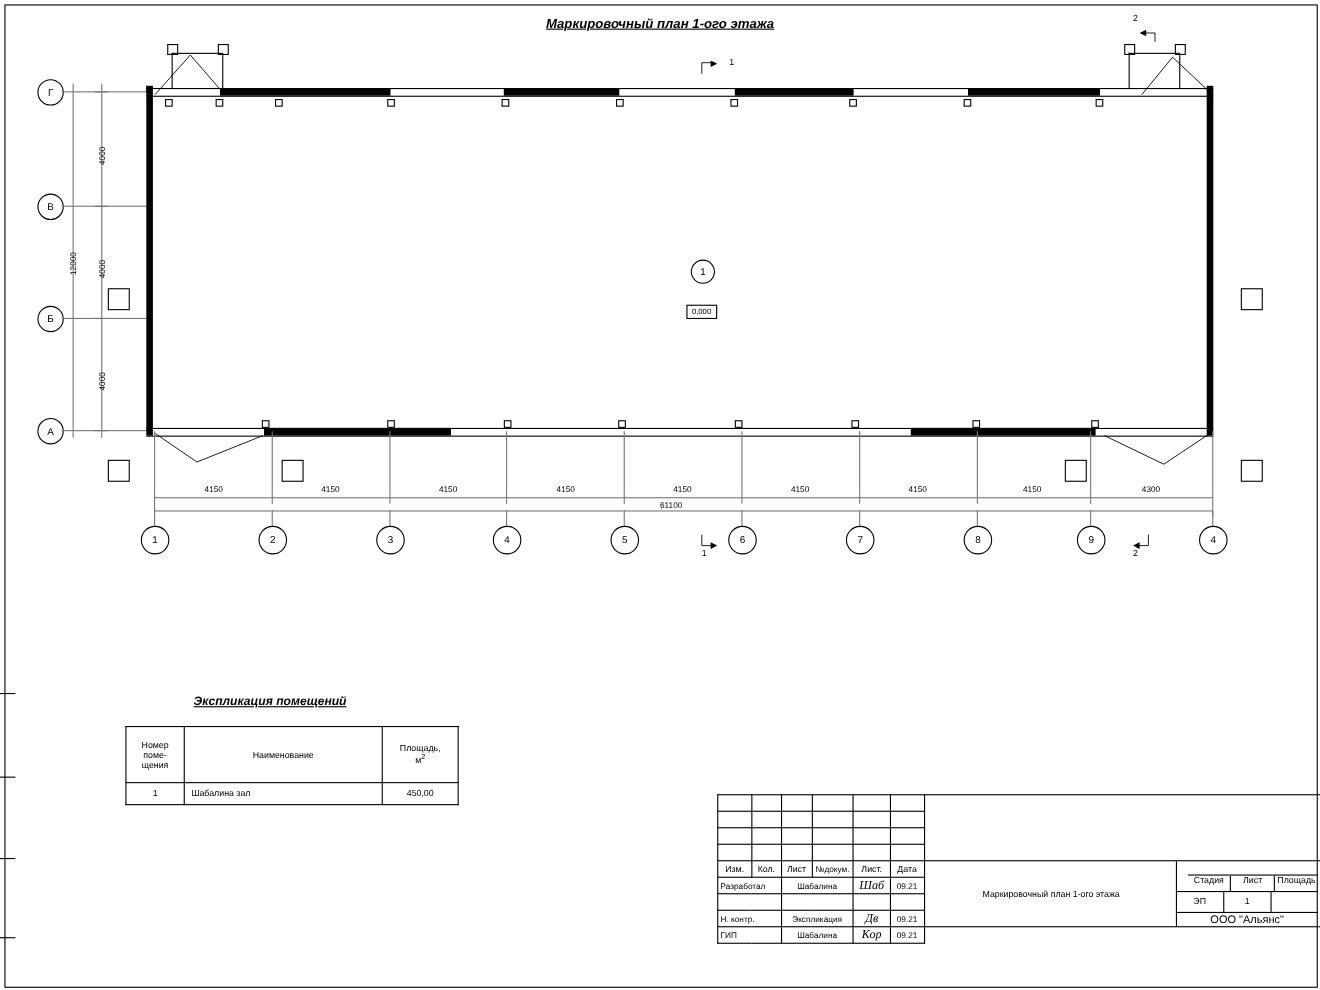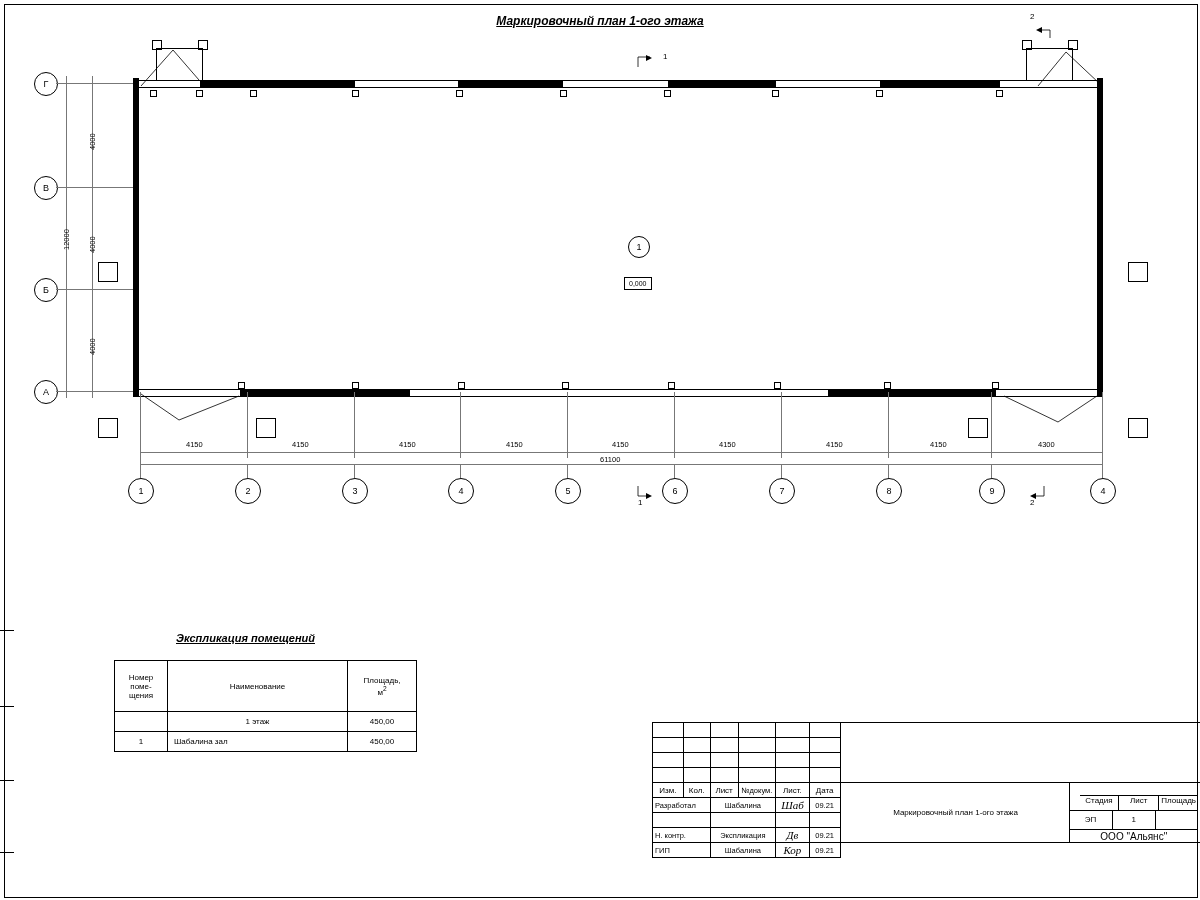--- a/index.html
+++ b/index.html
@@ -305,25 +305,20 @@
       <td class="c1 hd">
         <div>Номер</div>
         <div>поме-</div>
         <div>щения</div>
       </td>
       <td class="c2 hd">Наименование</td>
       <td class="c3 hd">
         <div>Площадь,</div>
         <div><span>м</span><sup>2</sup></div>
       </td>
-    </tr>
-    <tr class="row">
-      <td class="c1"></td>
-      <td class="c2 nm">1 этаж</td>
-      <td class="c3">450,00</td>
     </tr>
     <tr class="row">
       <td class="c1">1</td>
       <td class="c2" style="text-align:left; padding-left:6px;">Шабалина зал</td>
       <td class="c3">450,00</td>
     </tr>
   </tbody>
     </table>
 
   <div class="stamp">

